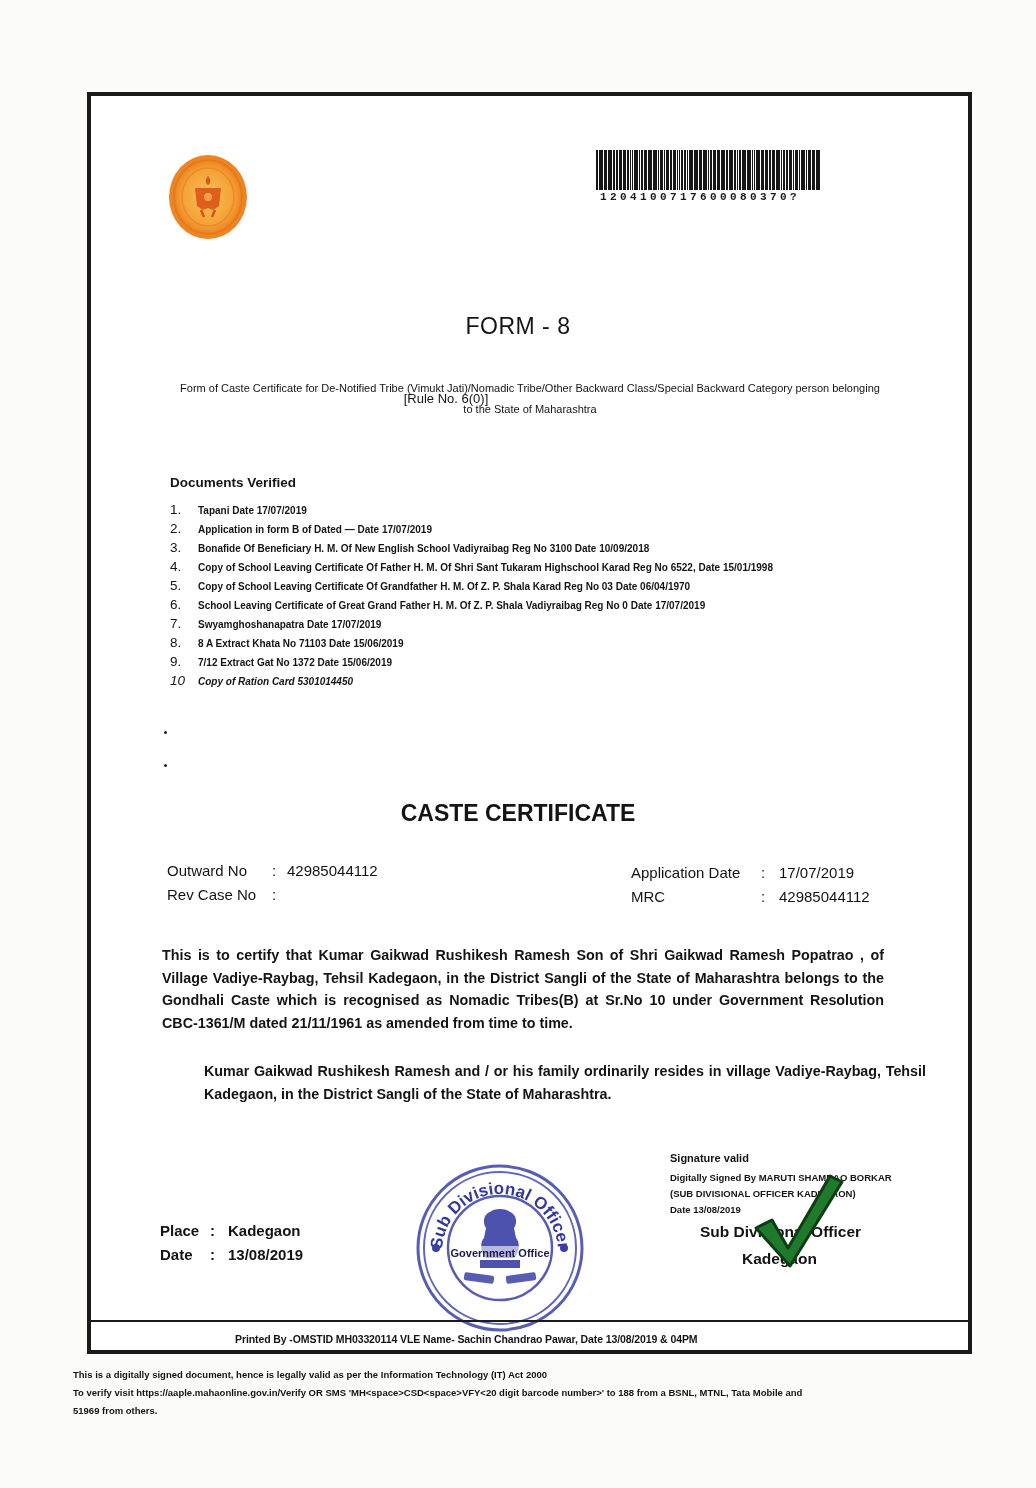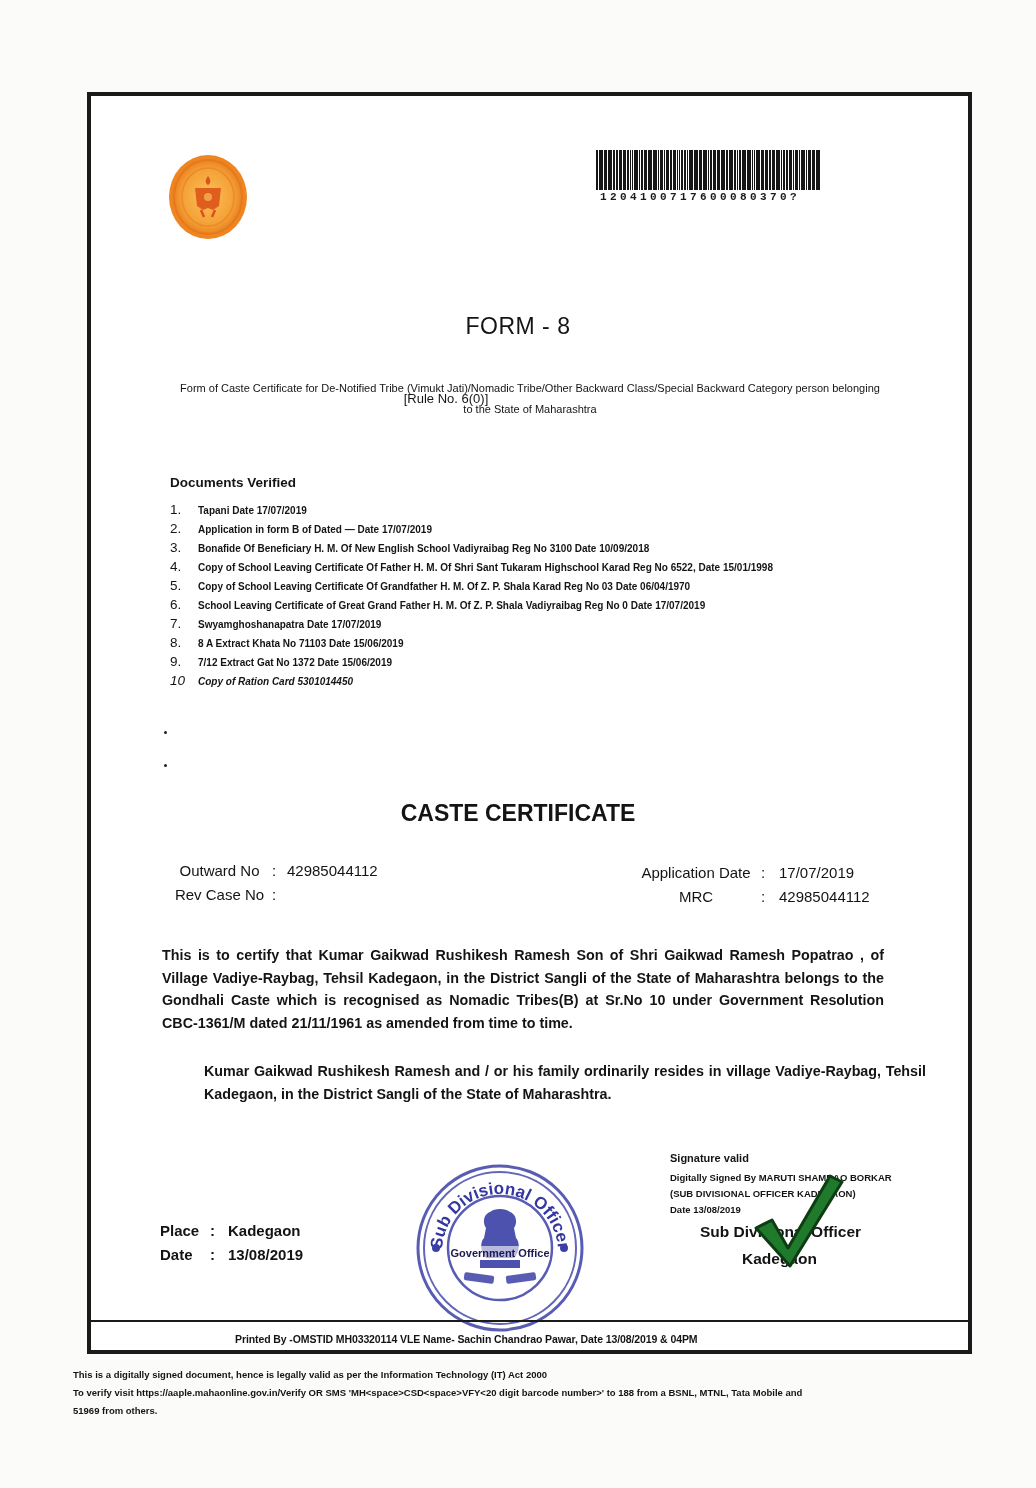--- a/index.html
+++ b/index.html
@@ -47,21 +47,21 @@
   .docs-list li .num { width: 28px; flex: none; font-size: 13.5px; font-weight: normal; line-height: 13px; }
   .docs-list li .txt { flex: 1; padding-top: 1px; }
   .docs-list li.gap { margin-bottom: 12px; font-style: italic; }
   .bullet { position: absolute; left: 164px; width: 3px; height: 3px; background: #222; border-radius: 50%; }
   .cert-title {
     position: absolute; left: 0; width: 1036px; top: 800px; text-align: center;
     font-size: 23px; font-weight: bold;
   }
   .meta { position: absolute; font-size: 15px; line-height: 24px; }
   .meta .row { display: flex; }
-  .meta .lbl { flex: none; text-align: center; }
+  .meta .lbl { flex: none; }
   .meta .sep { flex: none; }
   .meta-left { left: 167px; top: 859px; }
   .meta-left .lbl { width: 105px; }
   .meta-left .sep { width: 15px; }
   .meta-right { left: 631px; top: 861px; }
   .meta-right .lbl { width: 130px; font-weight: normal; }
   .meta-right .sep { width: 18px; }
   .para {
     position: absolute; left: 162px; width: 722px; font-size: 14.3px; font-weight: bold;
     line-height: 22.5px; text-align: justify;

